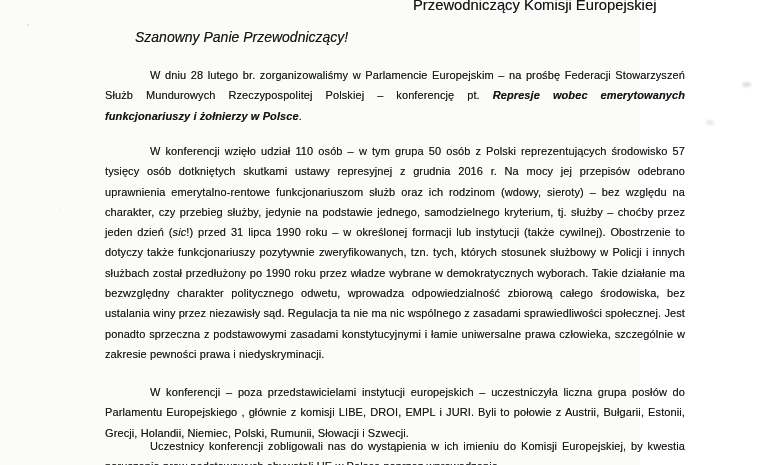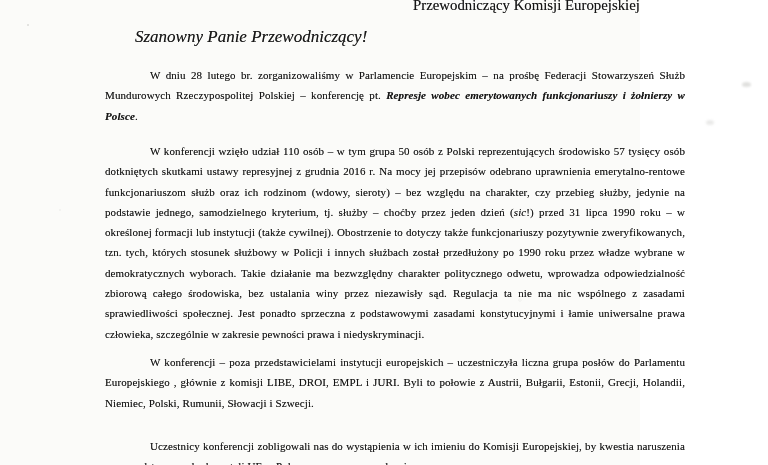--- a/index.html
+++ b/index.html
@@ -13,57 +13,57 @@
     position: relative;
     width: 640px;
     height: 465px;
     background-color: #fbfbf9;
     
     background-image:
       radial-gradient(circle 2px at 28px 25px, rgba(120,120,115,0.18) 0 60%, transparent 70%),
       radial-gradient(circle 3px at 520px 300px, rgba(150,150,145,0.06) 0 60%, transparent 70%),
       radial-gradient(circle 2px at 60px 210px, rgba(150,150,145,0.08) 0 60%, transparent 70%),
       radial-gradient(circle 3px at 700px 420px, rgba(150,150,145,0.06) 0 60%, transparent 70%);
-    font-family: Liberation Serif, serif;
+    font-family: Liberation Sans, sans-serif;
     color: #161616;
   }
   .txt {
     text-shadow: 0 0 0.6px rgba(25,25,25,0.55);
   }
   .recipient {
     position: absolute;
     left: 413px;
     top: -4px;
     font-size: 14.8px;
     line-height: 18px;
     white-space: nowrap;
   }
   .salutation {
     position: absolute;
     left: 135px;
     top: 27px;
     font-style: italic;
-    font-size: 17px;
+    font-size: 14px;
     line-height: 20px;
     white-space: nowrap;
   }
   .para {
     position: absolute;
     left: 93px;
     width: 580px;
     margin: 12px;
     font-size: 11px;
     line-height: 20.3px;
     text-align: justify;
     text-indent: 45px;
     letter-spacing: 0.1px;
   }
   .p1 { top: 53px; }
   .p2 { top: 129px; }
-  .p3 { top: 340px; }
+  .p3 { top: 370px; }
   .p4 { top: 424px; }
   .bi { font-weight: bold; font-style: italic; }
   .it { font-style: italic; }
   .speck {
     position: absolute;
     border-radius: 50%;
     filter: blur(1px);
   }
   .speck-a { left: 742px; top: 82px;  width: 9px; height: 5px; background: rgba(130,130,125,0.25); }
   .speck-b { left: 706px; top: 120px; width: 8px; height: 5px; background: rgba(140,140,135,0.18); }

